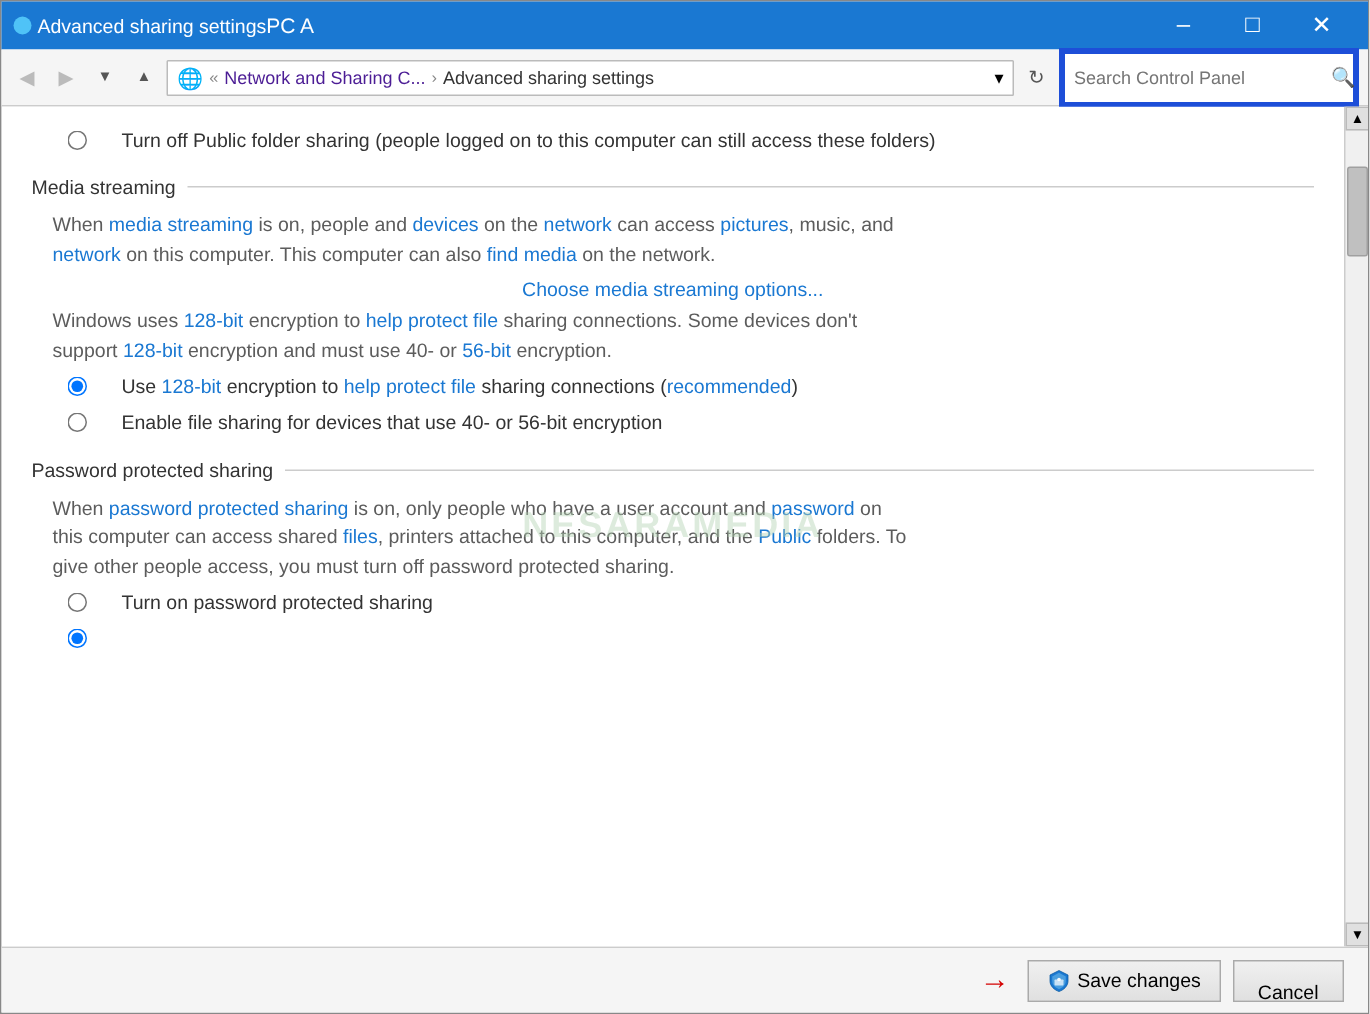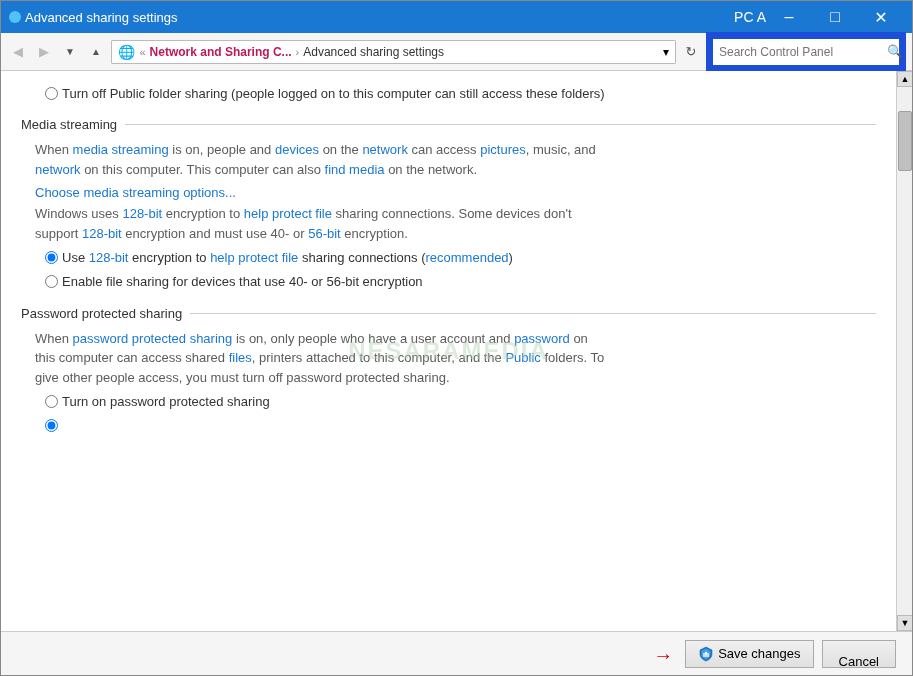--- a/index.html
+++ b/index.html
@@ -11,21 +11,21 @@
     .titlebar {
       background: #1a78d2;
       height: 32px;
       display: flex;
       align-items: center;
       padding: 0 8px;
       color: white;
       flex-shrink: 0;
     }
     .titlebar-dot { width: 12px; height: 12px; background: #4fc3f7; border-radius: 50%; display: inline-block; margin-right: 4px; }
-    .titlebar-title { flex: 1; text-align: right; font-size: 14px; font-weight: 400; }
+    .titlebar-title { flex: 1; text-align: left; font-size: 14px; font-weight: 400; }
     .titlebar-controls { display: flex; gap: 0; }
     .titlebar-btn {
       width: 46px; height: 32px; background: transparent; border: none; color: white;
       font-size: 16px; cursor: pointer; display: flex; align-items: center; justify-content: center;
     }
 
     
     .addressbar {
       background: #f5f5f5;
       height: 38px;
@@ -41,28 +41,28 @@
       color: #555; font-size: 13px; display: flex; align-items: center; justify-content: center;
     }
     .nav-btn.disabled { color: #bbb; cursor: default; }
     .breadcrumb-bar {
       flex: 1; height: 24px; border: 1px solid #bbb; background: white;
       display: flex; align-items: center; padding: 0 6px; font-size: 12px;
       border-radius: 1px; gap: 4px;
     }
     .breadcrumb-globe { font-size: 14px; }
     .breadcrumb-sep { color: #888; font-size: 11px; }
-    .breadcrumb-link { color: #be185d; cursor: pointer; font-weight: bold; }
+    .breadcrumb-link { color: #4c1d95; cursor: pointer; }
     .breadcrumb-current { color: #333; }
     .refresh-btn {
       width: 22px; height: 22px; background: transparent; border: none; cursor: pointer;
       color: #555; display: flex; align-items: center; justify-content: center; font-size: 13px;
     }
     .search-box {
-      width: 200px; height: 40px; border: 7px solid #1d4ed8; padding: 0 22px 0 6px;
+      width: 200px; height: 40px; border: 4px solid #1d4ed8; padding: 0 22px 0 6px;
       font-size: 12px; background: white; outline: none;
     }
     .search-wrapper { position: relative; display: flex; align-items: center; }
     .search-icon-btn {
       position: absolute; right: 2px; background: none; border: none; cursor: pointer;
       color: #555; font-size: 13px;
     }
 
     
     .content-area { display: flex; flex: 1; overflow: hidden; }
@@ -125,27 +125,28 @@
     }
 
     .highlight { color: #1a78d2; }
 
     .link-text {
       color: #1a78d2;
       cursor: pointer;
       font-size: 13px;
       margin: 4px 14px 4px 14px;
       display: block;
+      text-align: center;
     }
 
     .radio-option {
       display: flex;
       align-items: flex-start;
       margin: 6px 0 4px 24px;
-      gap: 4px;
+      gap: 23px;
     }
     .radio-option input[type="radio"] { margin-top: 2px; flex-shrink: 0; }
     .radio-label { font-size: 13px; color: #333; line-height: 1.4; }
     .radio-label .highlight { color: #1a78d2; }
 
     
     .footer {
       background: #f5f5f5;
       border-top: 1px solid #ccc;
       height: 44px;

